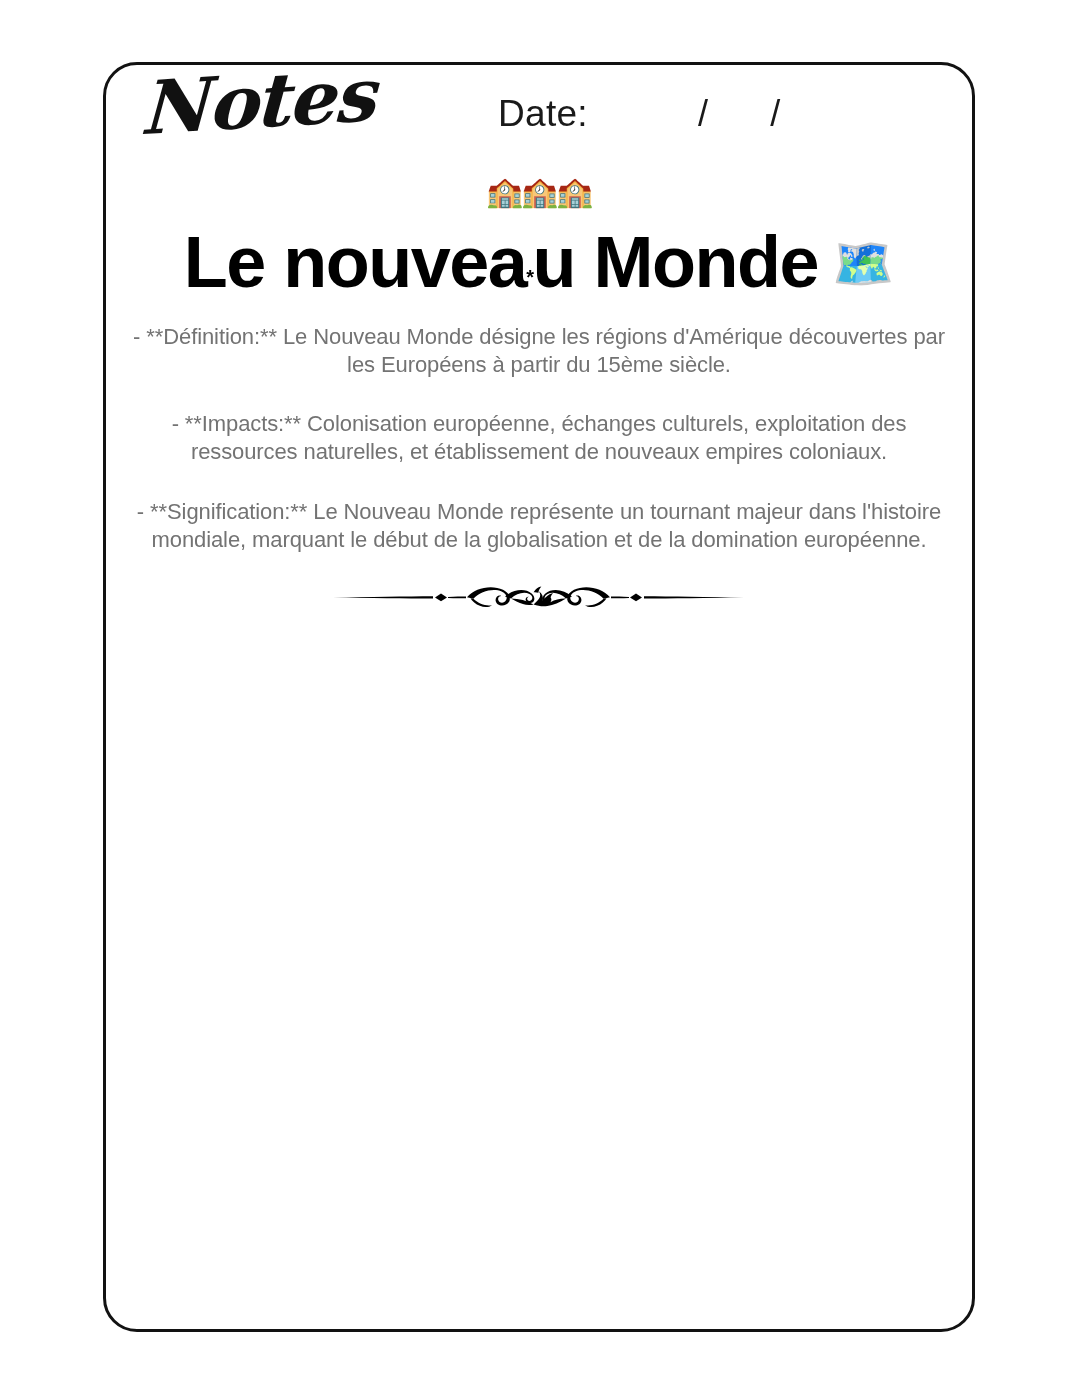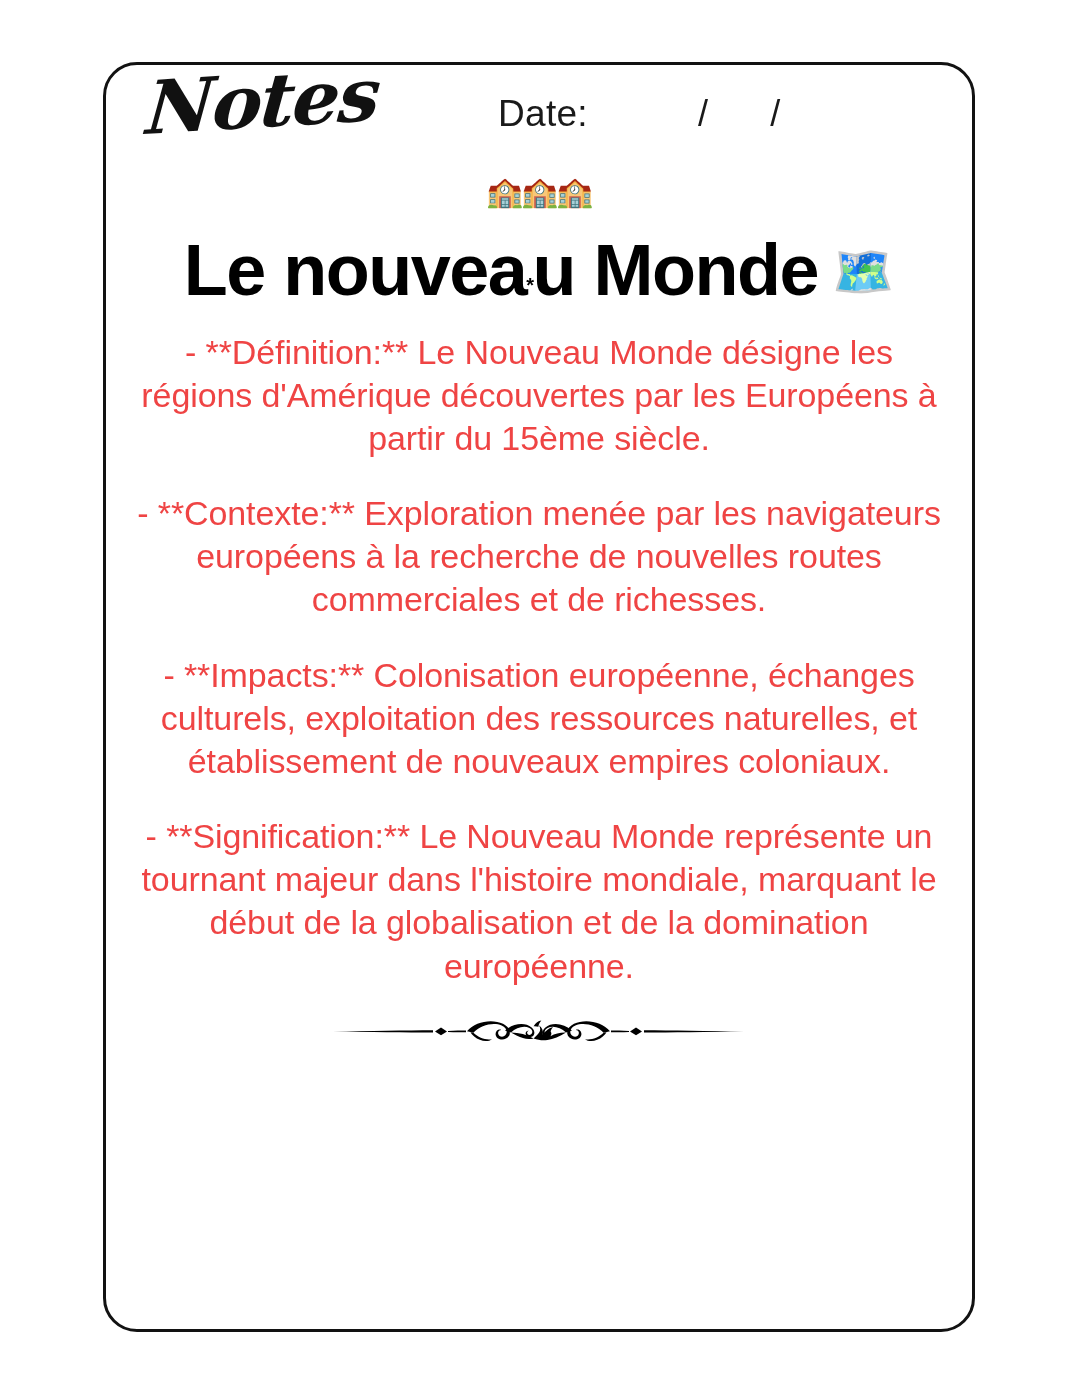--- a/index.html
+++ b/index.html
@@ -82,21 +82,21 @@
     margin-top: -6px;
   }
 
   
   .note-title {
     text-align: center;
     font-size: 72px;
     font-weight: bold;
     letter-spacing: -1.5px;
     line-height: 1.05;
-    margin-top: 20px;
+    margin-top: 12px;
     white-space: nowrap;
     color: #000000;
   }
   .note-title .title-asterisk {
     font-size: 20px;
     vertical-align: 0.15em;
     font-weight: bold;
   }
   .note-title .title-emoji {
     font-family: "DejaVu Sans", sans-serif;
@@ -105,24 +105,24 @@
     margin-left: 14px;
     letter-spacing: 0;
   }
 
   
   .note-body {
     padding: 22px 26px 0 26px;
   }
   .note-para {
     text-align: center;
-    font-size: 34px;
+    font-size: 22px;
     line-height: 1.27;
     margin: 0 0 32px 0;
-    color: #ef4444;
+    color: #737373;
     letter-spacing: -0.1px;
   }
   .note-para:last-of-type { margin-bottom: 26px; }
 
   
   .divider-wrap {
     text-align: center;
     margin-top: 2px;
   }
   .divider-wrap svg { display: inline-block; }
@@ -143,21 +143,20 @@
   </div>
 
   <div class="emoji-row">🏫🏫🏫</div>
 
   <div class="note-title">
     <span>Le nouvea</span><span class="title-asterisk">*</span><span>u Monde</span><span class="title-emoji">🗺️</span>
   </div>
 
   <div class="note-body">
     <p class="note-para">- **Définition:** Le Nouveau Monde désigne les régions d'Amérique découvertes par les Européens à partir du 15ème siècle.</p>
-    <p class="note-para">- **Contexte:** Exploration menée par les navigateurs européens à la recherche de nouvelles routes commerciales et de richesses.</p>
     <p class="note-para">- **Impacts:** Colonisation européenne, échanges culturels, exploitation des ressources naturelles, et établissement de nouveaux empires coloniaux.</p>
     <p class="note-para">- **Signification:** Le Nouveau Monde représente un tournant majeur dans l'histoire mondiale, marquant le début de la globalisation et de la domination européenne.</p>
 
     <div class="divider-wrap">
       <svg width="420" height="34" viewBox="0 0 420 34">
         <g fill="#000000" stroke="none">
 
           <path d="M4 17.6 C40 16.9, 78 16.4, 104 16.2 L104 18.6 C78 18.5, 40 18.3, 4 17.6 Z"></path>
 
           <path d="M106 17.4 L112 13.6 L118 17.4 L112 21.2 Z"></path>

